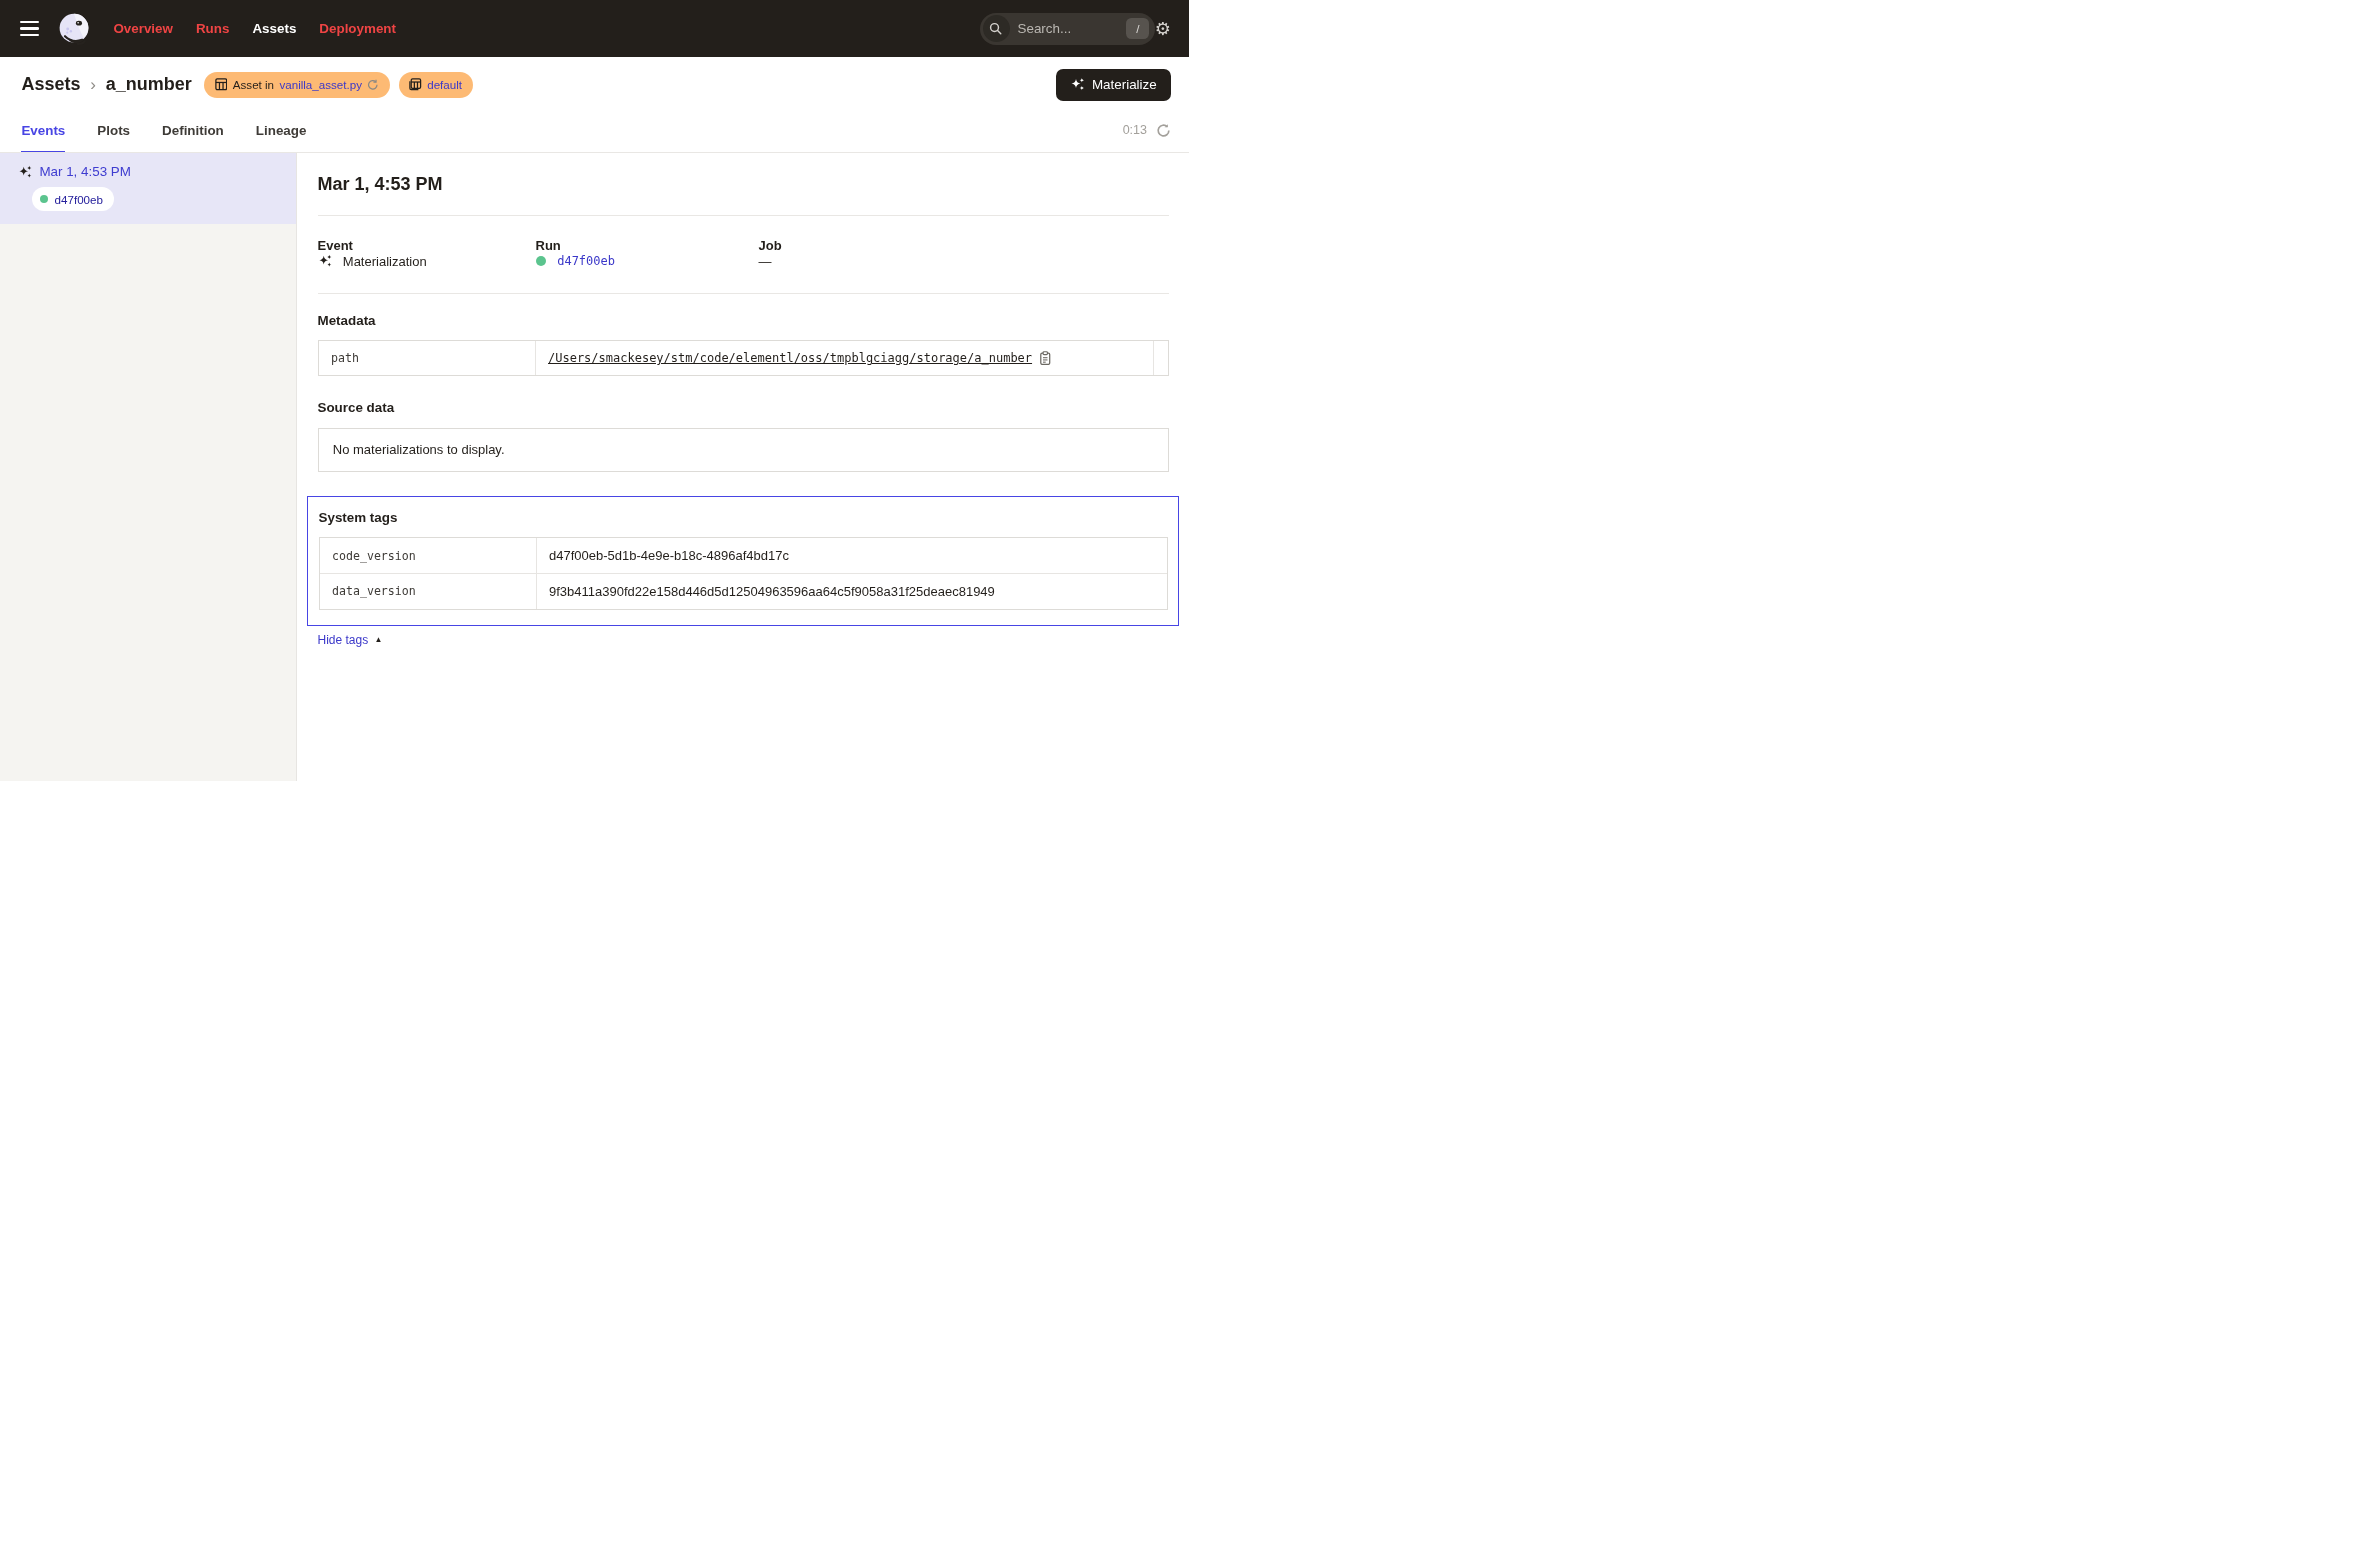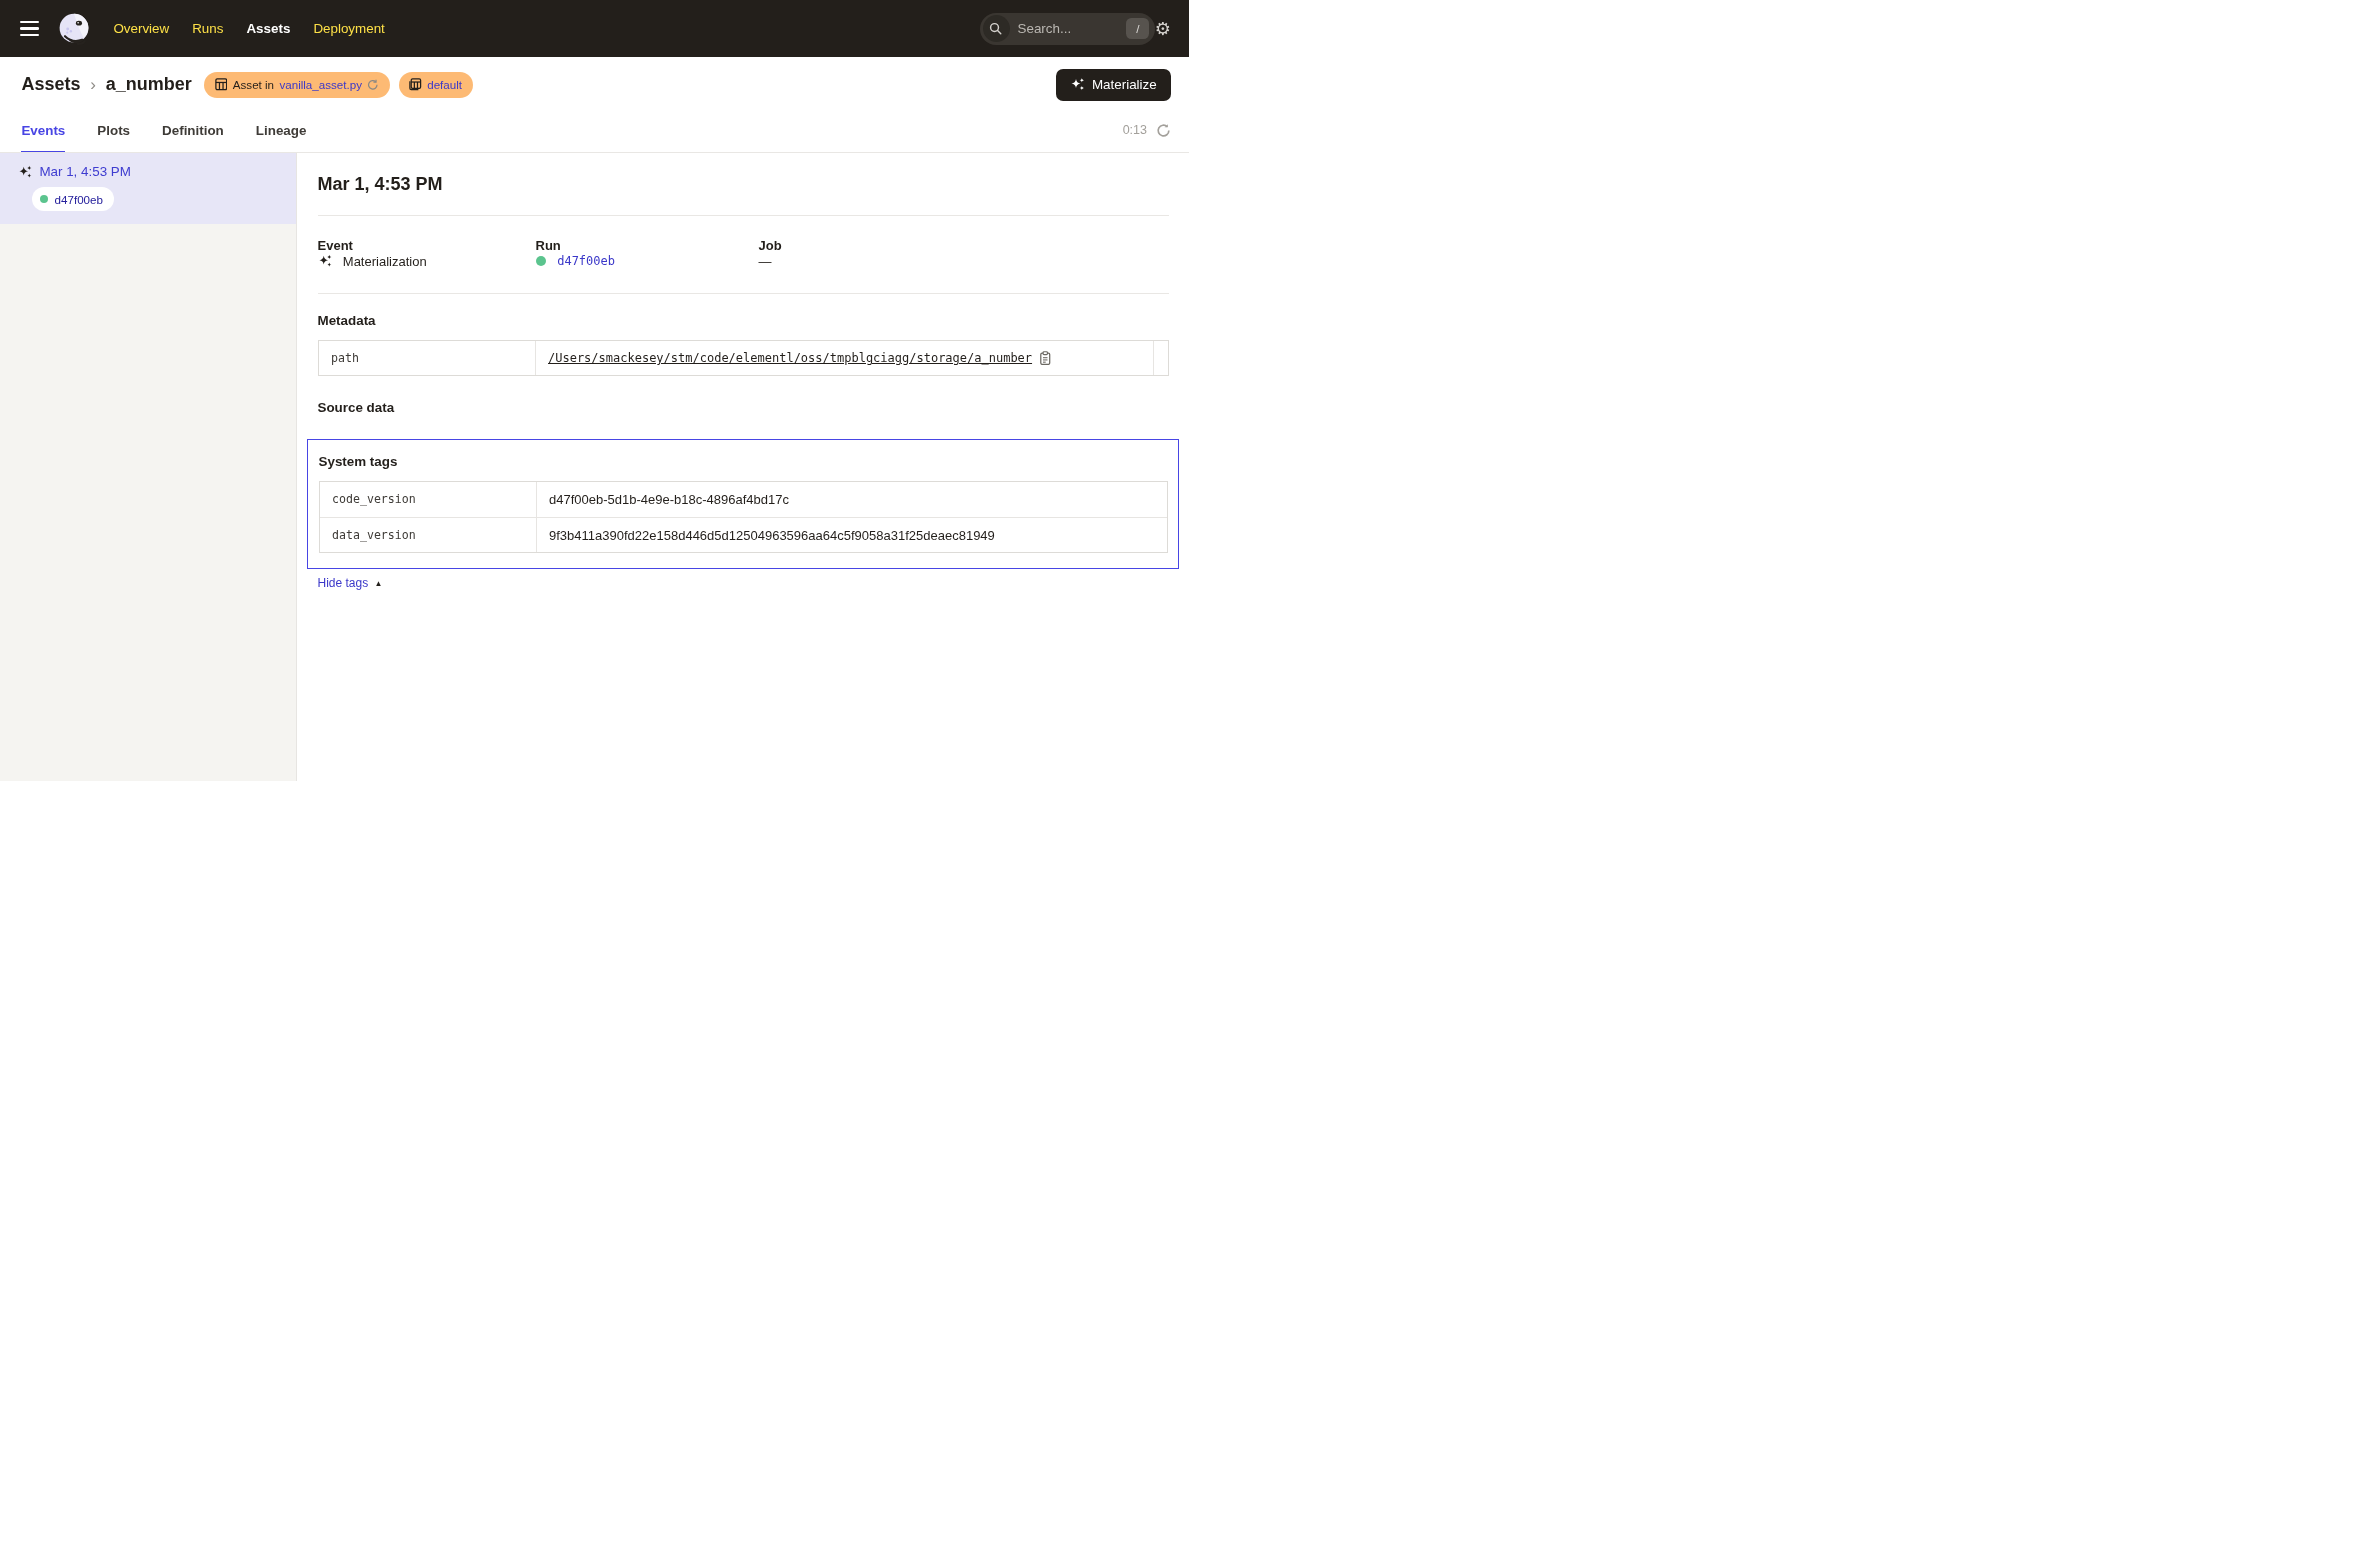--- a/index.html
+++ b/index.html
@@ -14,21 +14,21 @@
   
   .topnav {
     height:57px; background:#231F1B; display:flex; align-items:center;
     padding:0 18px 0 19.6px; flex:0 0 auto;
   }
   .hamburger { width:21.4px; height:16px; display:flex; flex-direction:column;
     justify-content:space-between; background:none; border:none; cursor:pointer; }
   .hamburger span { display:block; height:2.3px; width:19.6px; background:#fff; border-radius:1.3px; }
   .logo { margin-left:15px; width:36px; height:36px; flex:0 0 auto; }
   .primary-nav { display:flex; align-items:center; gap:23px; margin-left:21.4px; }
-  .primary-nav a { text-decoration:none; font-size:13.4px; color:#fde047; font-weight:400; cursor:pointer; }
+  .primary-nav a { text-decoration:none; font-size:13.4px; color:#ef4444; font-weight:700; cursor:pointer; }
   .primary-nav a.active { color:#FFFFFF; font-weight:700; }
   .nav-right { margin-left:auto; display:flex; align-items:center; }
   .search { width:175px; height:32px; background:#3A3631; border-radius:16px;
     display:flex; align-items:center; padding:0 5.4px 0 2.7px; cursor:text; }
   .search-circle { width:27px; height:27px; border-radius:50%; background:#2D2A25;
     display:flex; align-items:center; justify-content:center; flex:0 0 auto; }
   .search-placeholder { color:#BAB7B2; font-size:13.4px; margin-left:8px; flex:1; }
   .kbd { width:23px; height:21.4px; background:#57534E; color:#DBD9D6; border-radius:5.4px;
     font-size:11.6px; display:flex; align-items:center; justify-content:center; }
   .gear { font-size:18px; color:#D5D2CE; cursor:pointer; line-height:1;
@@ -283,20 +283,21 @@
                 <line x1="4.5" y1="10" x2="9.5" y2="10" stroke="#6B6862" stroke-width="1.2"></line>
                 <line x1="4.5" y1="12.5" x2="7.5" y2="12.5" stroke="#6B6862" stroke-width="1.2"></line>
               </svg>
             </span>
           </div>
           <div class="kvact"></div>
         </div>
       </div>
 
       <h2 class="sect-h" style="margin-top:24px;">Source data</h2>
+      <div class="emptybox">No materializations to display.</div>
 
       <div class="systags">
         <h2 class="sect-h">System tags</h2>
         <div class="kvtable plain">
           <div class="kvrow">
             <div class="kvkey">code_version</div>
             <div class="kvval">d47f00eb-5d1b-4e9e-b18c-4896af4bd17c</div>
           </div>
           <div class="kvrow">
             <div class="kvkey">data_version</div>

